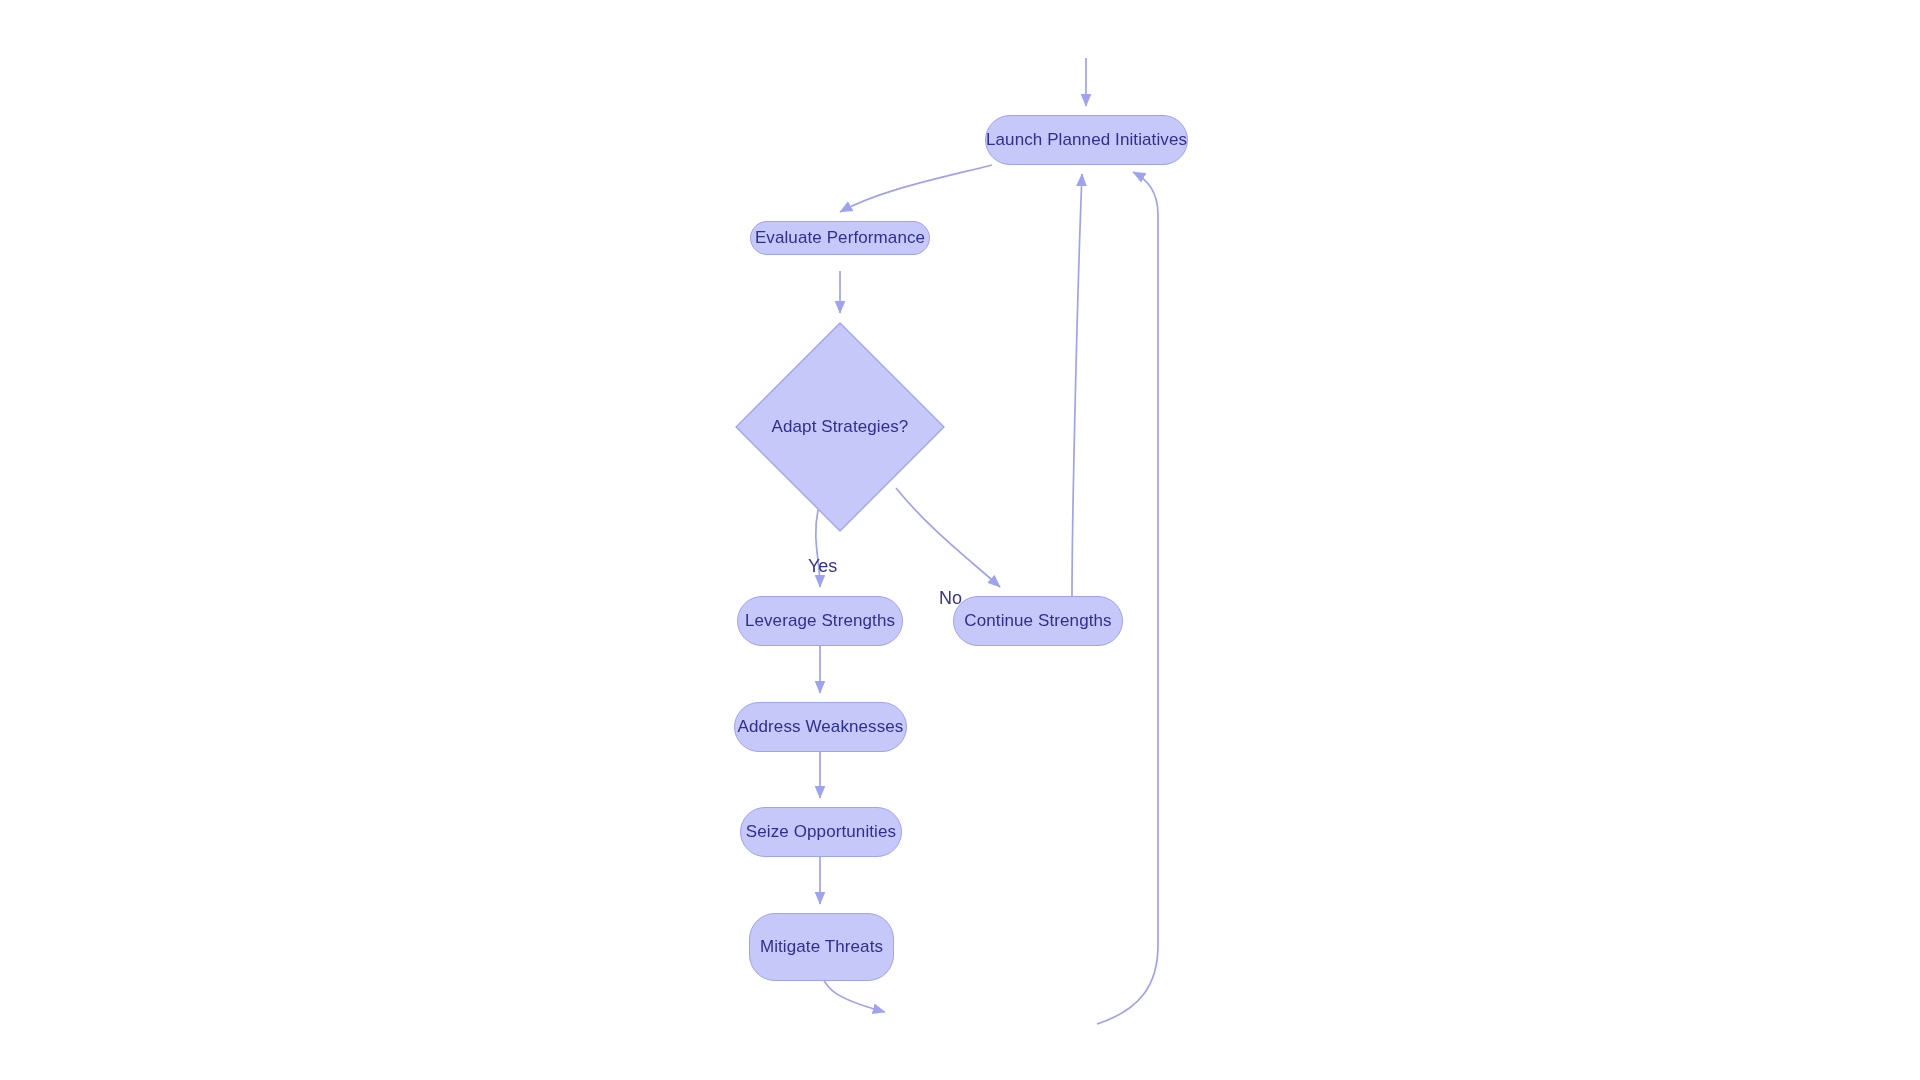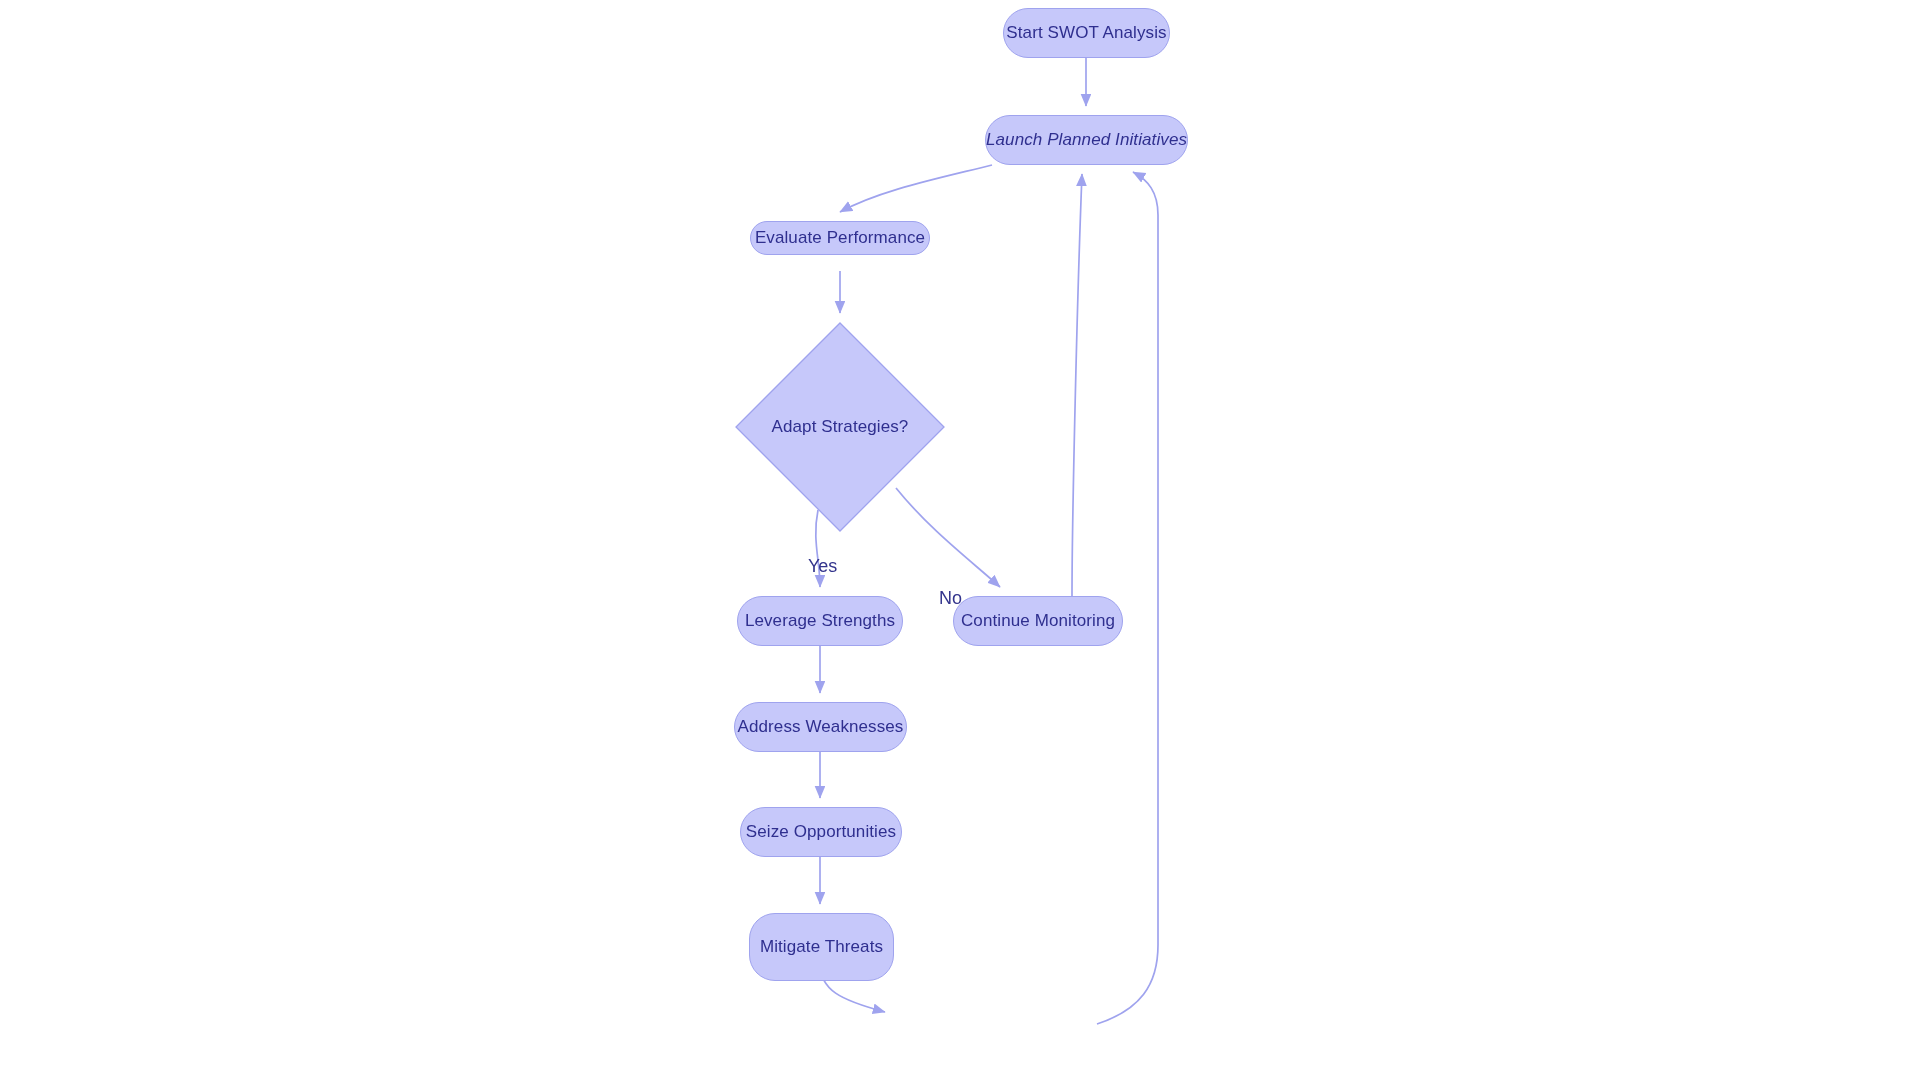--- a/index.html
+++ b/index.html
@@ -99,45 +99,42 @@
     <path d="M820,857 L820,904" fill="none" stroke="#9fa3ee" stroke-width="1.7" marker-end="url(#arrowhead)"></path>
 
     <path d="M820,963 C820,990 840,1000 885,1012" fill="none" stroke="#9fa3ee" stroke-width="1.7" marker-end="url(#arrowhead)"></path>
 
     <path d="M1072,596 C1072,520 1077,300 1082,174" fill="none" stroke="#9fa3ee" stroke-width="1.7" marker-end="url(#arrowhead)"></path>
 
     <path d="M1097,1024 C1140,1010 1158,985 1158,945
              L1158,215 C1158,192 1148,180 1133,172" fill="none" stroke="#9fa3ee" stroke-width="1.7" marker-end="url(#arrowhead)"></path>
   </svg>
 
-  <div class="node" style="left:1003px; top:8px; width:167px; height:50px;">
-    <span class="node-label">Start SWOT Analysis</span>
-  </div>
 
-  <div class="node" style="left:985px; top:115px; width:203px; height:50px;font-style:italic;">
+  <div class="node" style="left:985px; top:115px; width:203px; height:50px;">
     <span class="node-label">Launch Planned Initiatives</span>
   </div>
 
   <div class="node" style="left:750px; top:221px; width:180px; height:34px;text-align:right;">
     <span class="node-label">Evaluate Performance</span>
   </div>
 
   <div class="node decision" style="left:735px; top:322px; width:210px; height:210px;text-align:center;">
     <svg class="diamond-shape" viewBox="0 0 210 210" xmlns="http://www.w3.org/2000/svg">
       <polygon points="105,1 209,105 105,209 1,105" fill="#c6c8fa" stroke="#9fa3ee" stroke-width="1.3"></polygon>
     </svg>
     <span class="node-label">Adapt Strategies?</span>
   </div>
 
   <div class="node" style="left:737px; top:596px; width:166px; height:50px;align-items:center;">
     <span class="node-label">Leverage Strengths</span>
   </div>
 
   <div class="node" style="left:953px; top:596px; width:170px; height:50px;">
-    <span class="node-label">Continue Monitoring</span>
+    <span class="node-label">Continue Strengths</span>
   </div>
 
   <div class="node" style="left:734px; top:702px; width:173px; height:50px;">
     <span class="node-label">Address Weaknesses</span>
   </div>
 
   <div class="node" style="left:740px; top:807px; width:162px; height:50px;">
     <span class="node-label">Seize Opportunities</span>
   </div>
 

